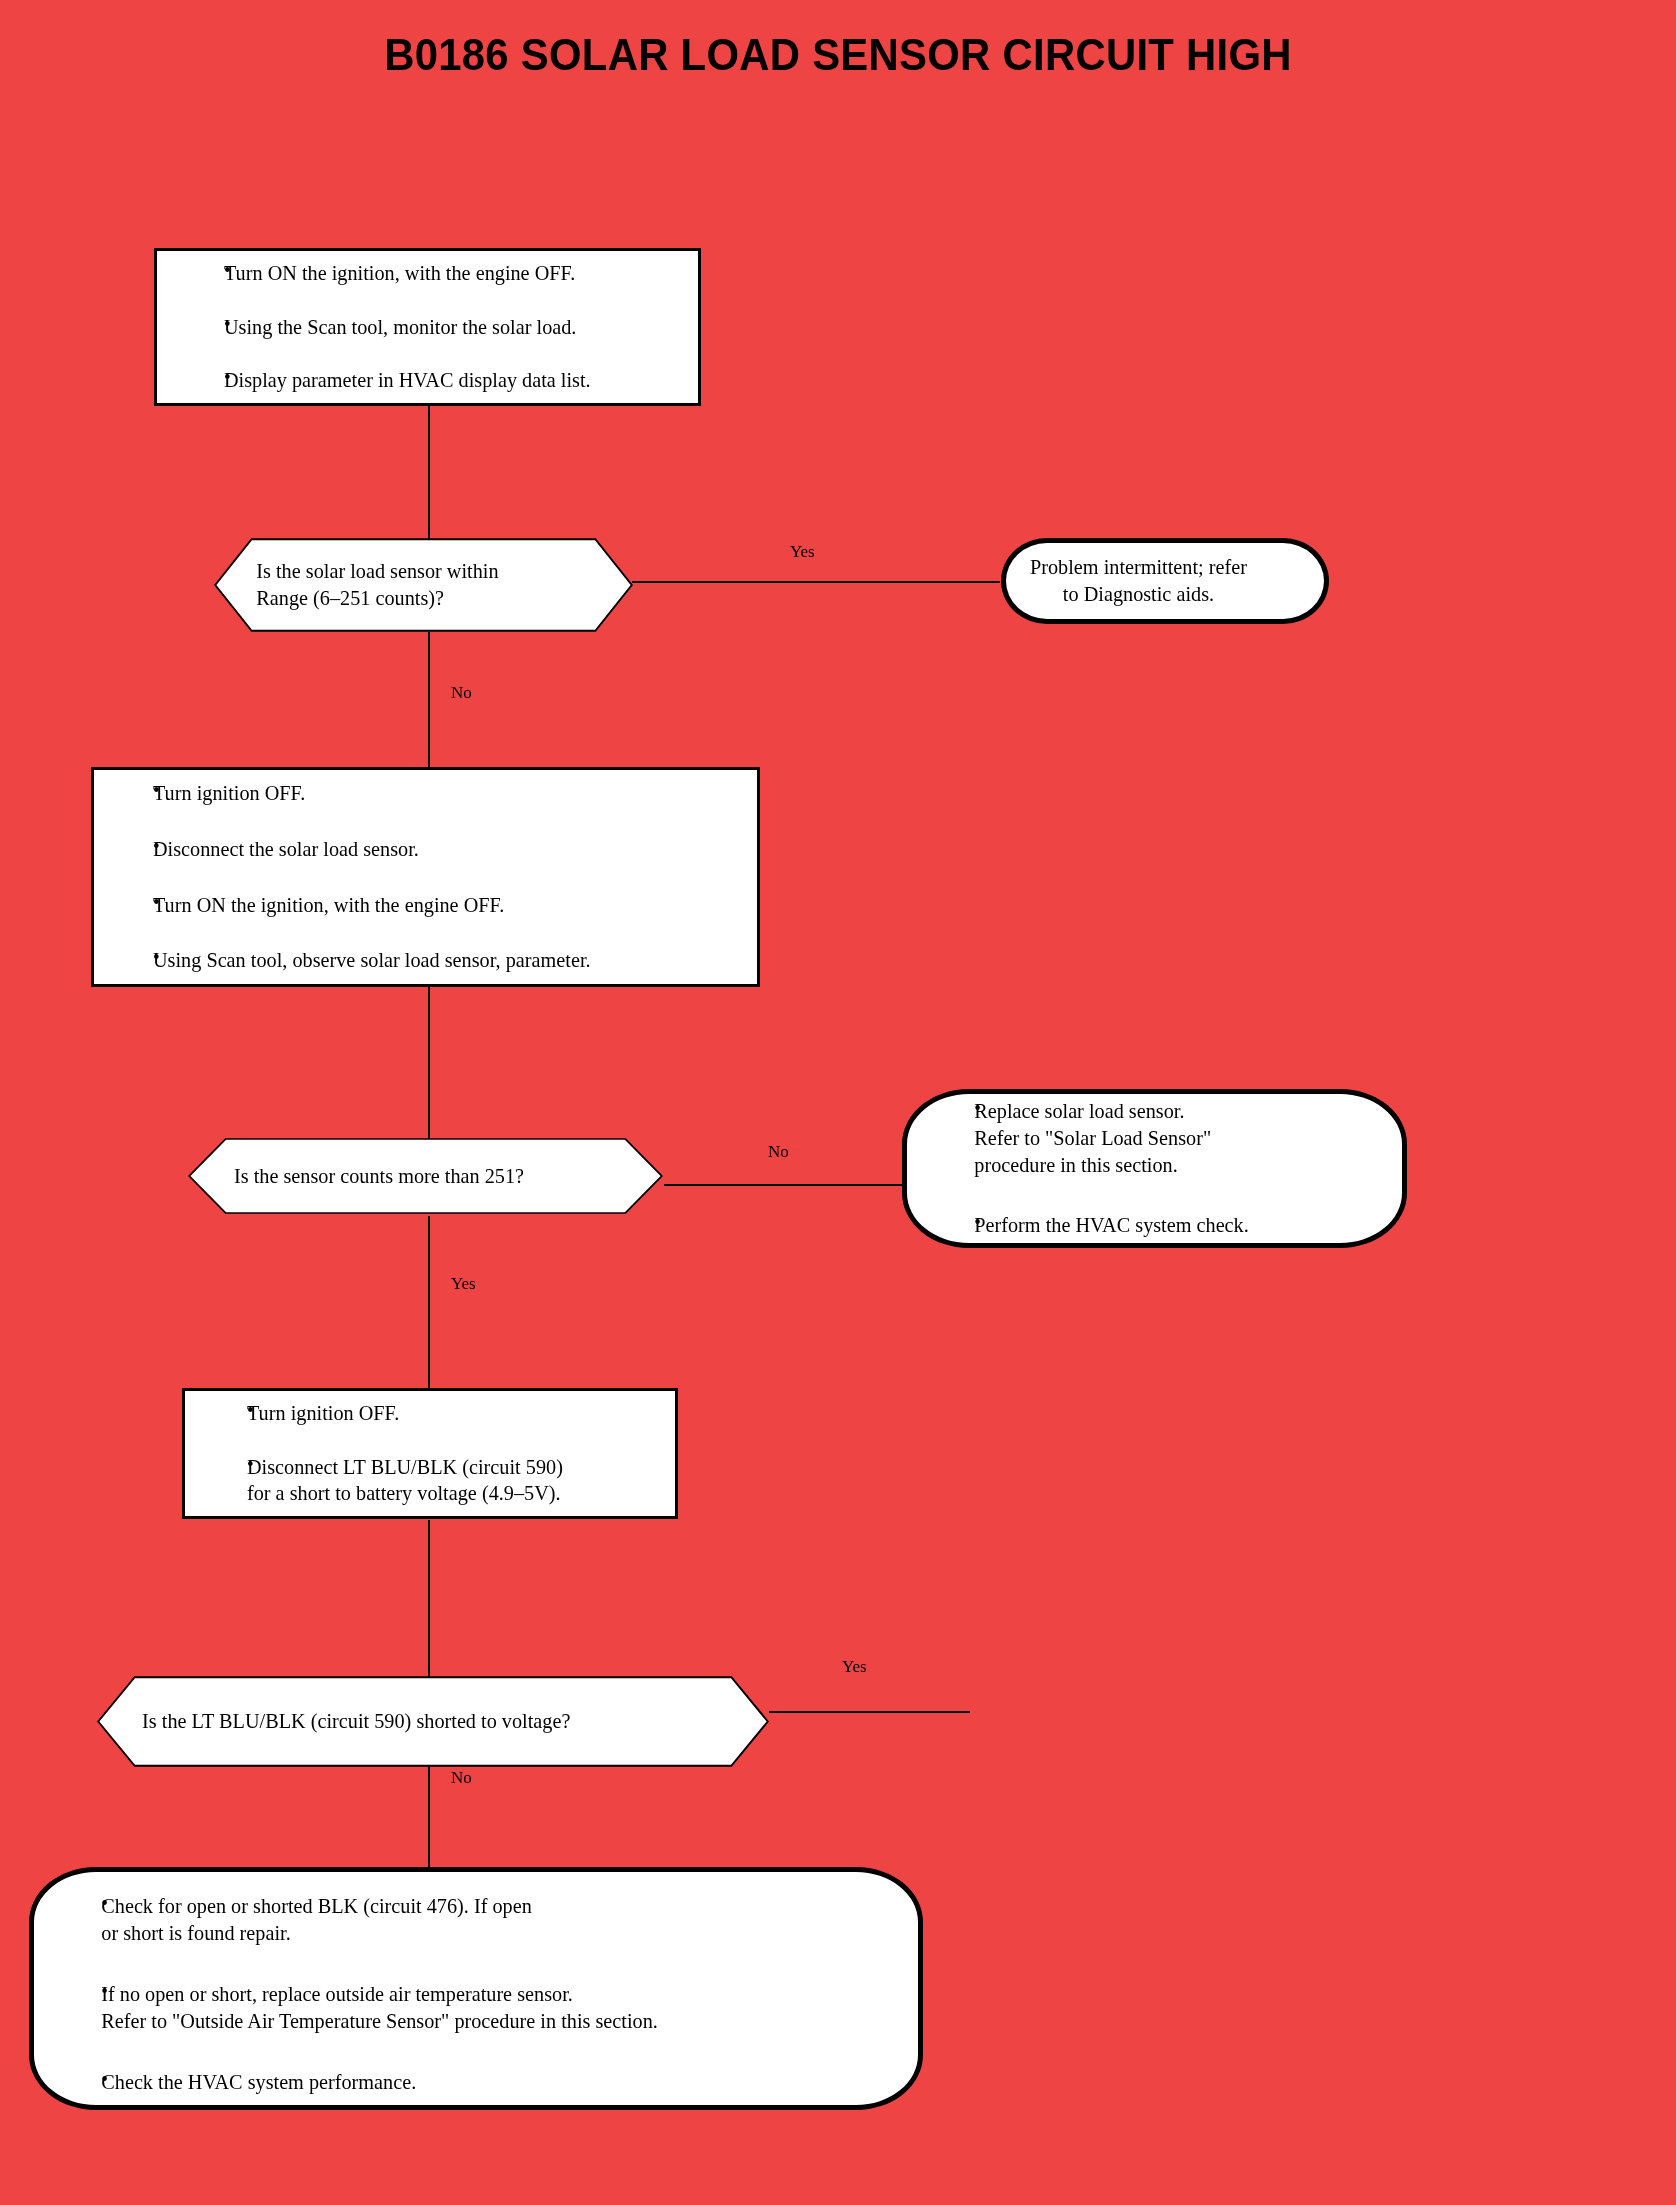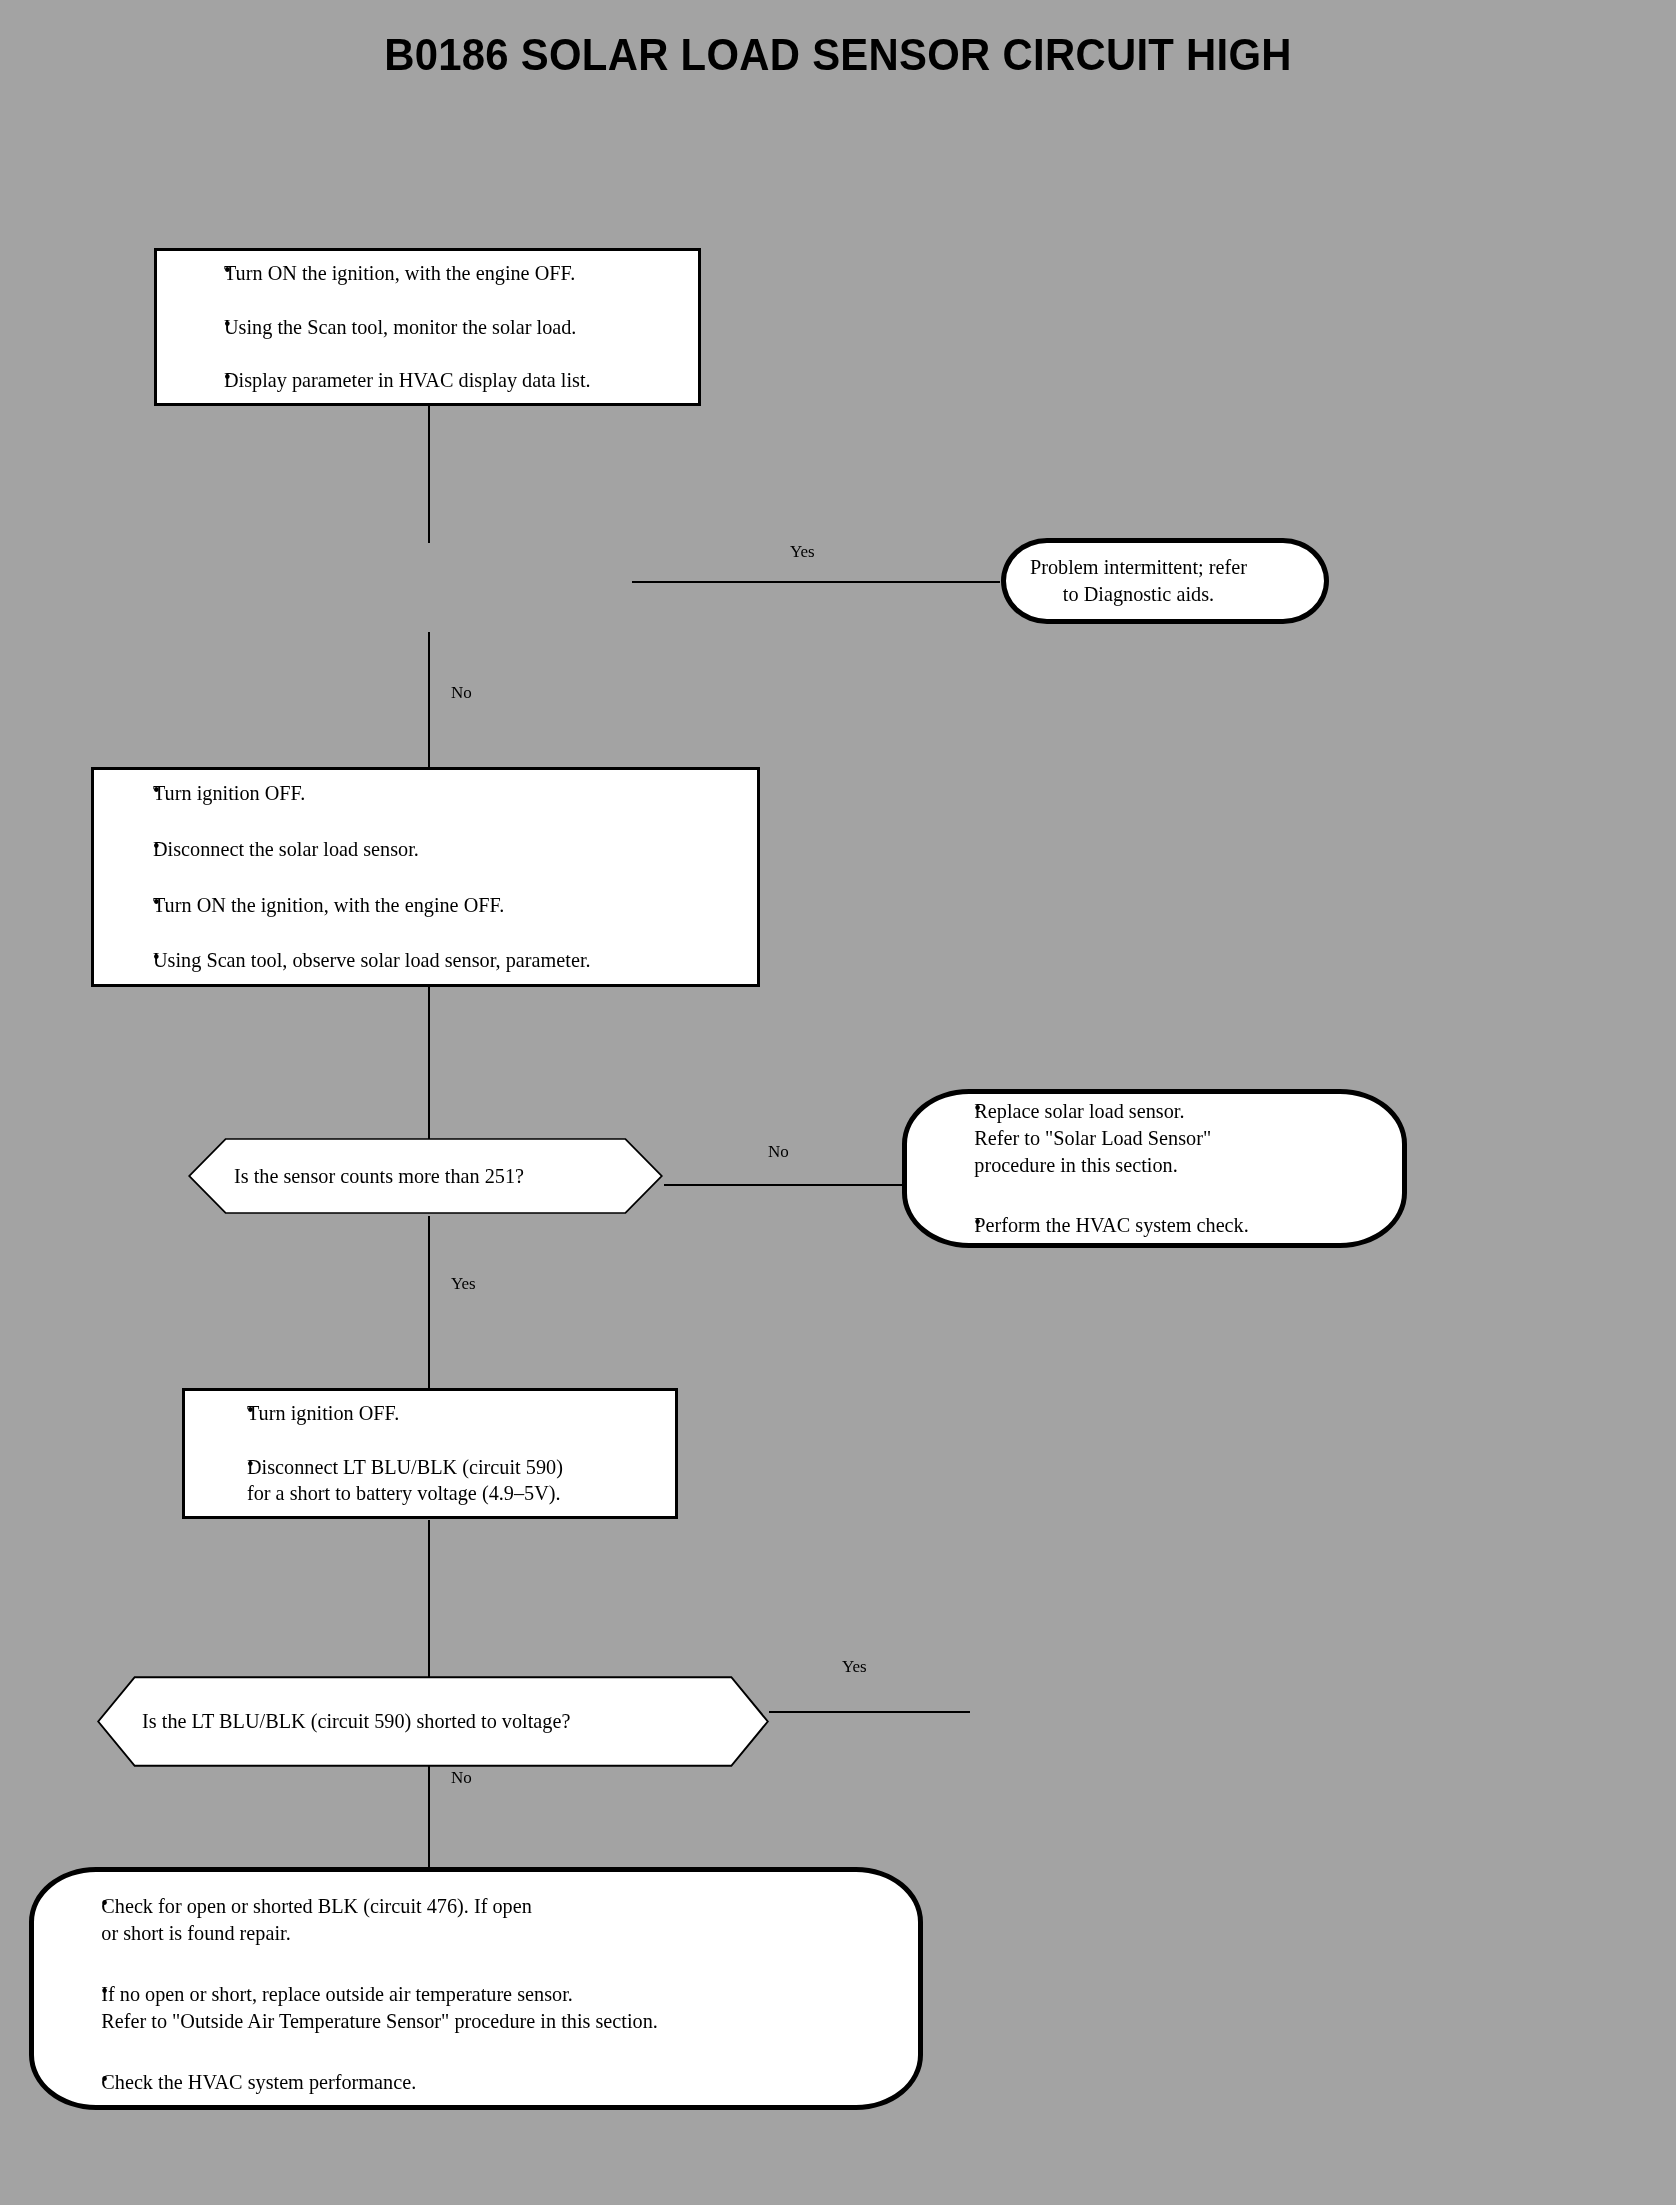--- a/index.html
+++ b/index.html
@@ -4,21 +4,21 @@
 <style>
   html, body {
     margin: 0;
     padding: 0;
     background: #ffffff;
   }
   #page {
     position: relative;
     width: 1676px;
     height: 2205px;
-    background: #a3a3a3;
+    background: #ef4444;
     overflow: hidden;
     font-family: "Liberation Serif", "DejaVu Serif", serif;
   }
 
   
   #chart-title {
     position: absolute;
     left: 0;
     top: 29px;
     width: 1676px;
@@ -178,20 +178,29 @@
   <div class="branch-label" style="left:451px; top:1769px;">No</div>
 
   <div class="node process" style="left:154px; top:248px; width:547px; height:158px;">
     <ul class="bullets" style="padding:0 20.7px 0 32px; gap:27px;">
       <li style="padding-left:38px;">Turn ON the ignition, with the engine OFF.</li>
       <li style="padding-left:38px;">Using the Scan tool, monitor the solar load.</li>
       <li style="padding-left:38px;">Display parameter in HVAC display data list.</li>
     </ul>
   </div>
 
+  <div class="node decision" style="left:214px; top:538px; width:419px; height:94px;">
+    <svg viewBox="0 0 690 155" preserveAspectRatio="none">
+      <polygon points="62,2 628,2 688,77.5 628,153 62,153 2,77.5" fill="#ffffff" stroke="#000000" stroke-width="3.2"></polygon>
+    </svg>
+    <div class="hex-text">
+      <div class="hex-label" style="padding-left:46px;">Is the solar load sensor within
+Range (6–251 counts)?</div>
+    </div>
+  </div>
 
   <div class="node terminal tight" style="left:1001px; top:538px; width:328px; height:86px;">
     <div class="plain-text" style="left:24px; top:50%; transform:translateY(-50%) scaleX(0.92); transform-origin:0% 50%;">Problem intermittent; refer
 to Diagnostic aids.</div>
   </div>
 
   <div class="node process" style="left:91px; top:767px; width:669px; height:220px;">
     <ul class="bullets" style="padding:0 20.7px 0 24px; gap:29px;">
       <li style="padding-left:38px;">Turn ignition OFF.</li>
       <li style="padding-left:38px;">Disconnect the solar load sensor.</li>

